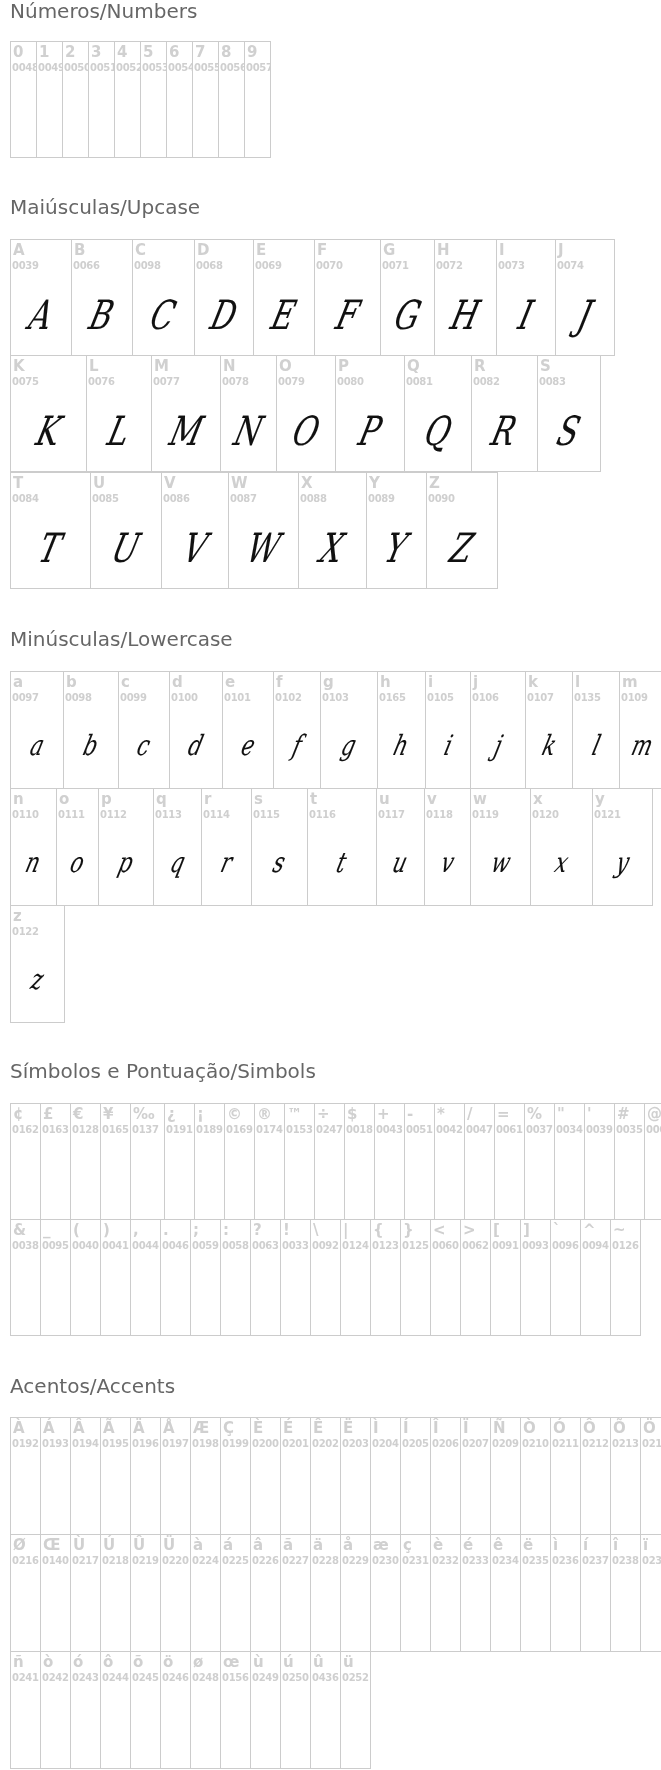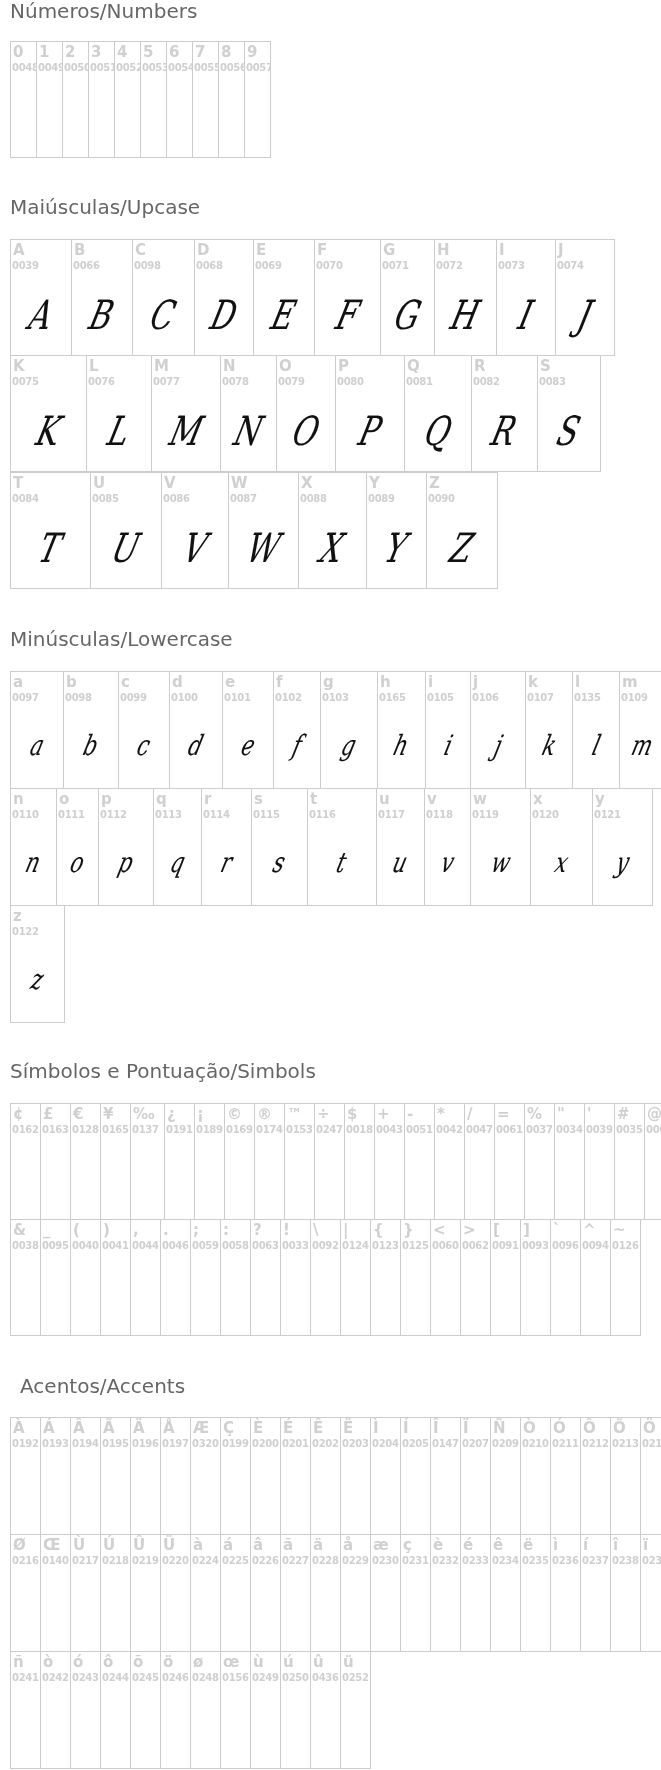--- a/index.html
+++ b/index.html
@@ -629,21 +629,21 @@
         <span class="ch">^</span>
         <span class="code">0094</span>
       </div>
       <div class="cell" style="width: 31px; height: 117px;">
         <span class="ch">~</span>
         <span class="code">0126</span>
       </div>
     </div>
   </div>
 
-<h2 class="section-title" style="top:1375px;margin-left:10px;">Acentos/Accents</h2>
+<h2 class="section-title" style="top:1375px;">Acentos/Accents</h2>
 <div id="grid-accents">
     <div class="row" style="top: 1417px;">
       <div class="cell" style="width: 31px; height: 118px;">
         <span class="ch">À</span>
         <span class="code">0192</span>
       </div>
       <div class="cell" style="width: 31px; height: 118px;">
         <span class="ch">Á</span>
         <span class="code">0193</span>
       </div>
@@ -658,21 +658,21 @@
       <div class="cell" style="width: 31px; height: 118px;">
         <span class="ch">Ä</span>
         <span class="code">0196</span>
       </div>
       <div class="cell" style="width: 31px; height: 118px;">
         <span class="ch">Å</span>
         <span class="code">0197</span>
       </div>
       <div class="cell" style="width: 31px; height: 118px;">
         <span class="ch">Æ</span>
-        <span class="code">0320</span>
+        <span class="code">0198</span>
       </div>
       <div class="cell" style="width: 31px; height: 118px;">
         <span class="ch">Ç</span>
         <span class="code">0199</span>
       </div>
       <div class="cell" style="width: 31px; height: 118px;">
         <span class="ch">È</span>
         <span class="code">0200</span>
       </div>
       <div class="cell" style="width: 31px; height: 118px;">
@@ -690,21 +690,21 @@
       <div class="cell" style="width: 31px; height: 118px;">
         <span class="ch">Ì</span>
         <span class="code">0204</span>
       </div>
       <div class="cell" style="width: 31px; height: 118px;">
         <span class="ch">Í</span>
         <span class="code">0205</span>
       </div>
       <div class="cell" style="width: 31px; height: 118px;">
         <span class="ch">Î</span>
-        <span class="code">0147</span>
+        <span class="code">0206</span>
       </div>
       <div class="cell" style="width: 31px; height: 118px;">
         <span class="ch">Ï</span>
         <span class="code">0207</span>
       </div>
       <div class="cell" style="width: 31px; height: 118px;">
         <span class="ch">Ñ</span>
         <span class="code">0209</span>
       </div>
       <div class="cell" style="width: 31px; height: 118px;">

